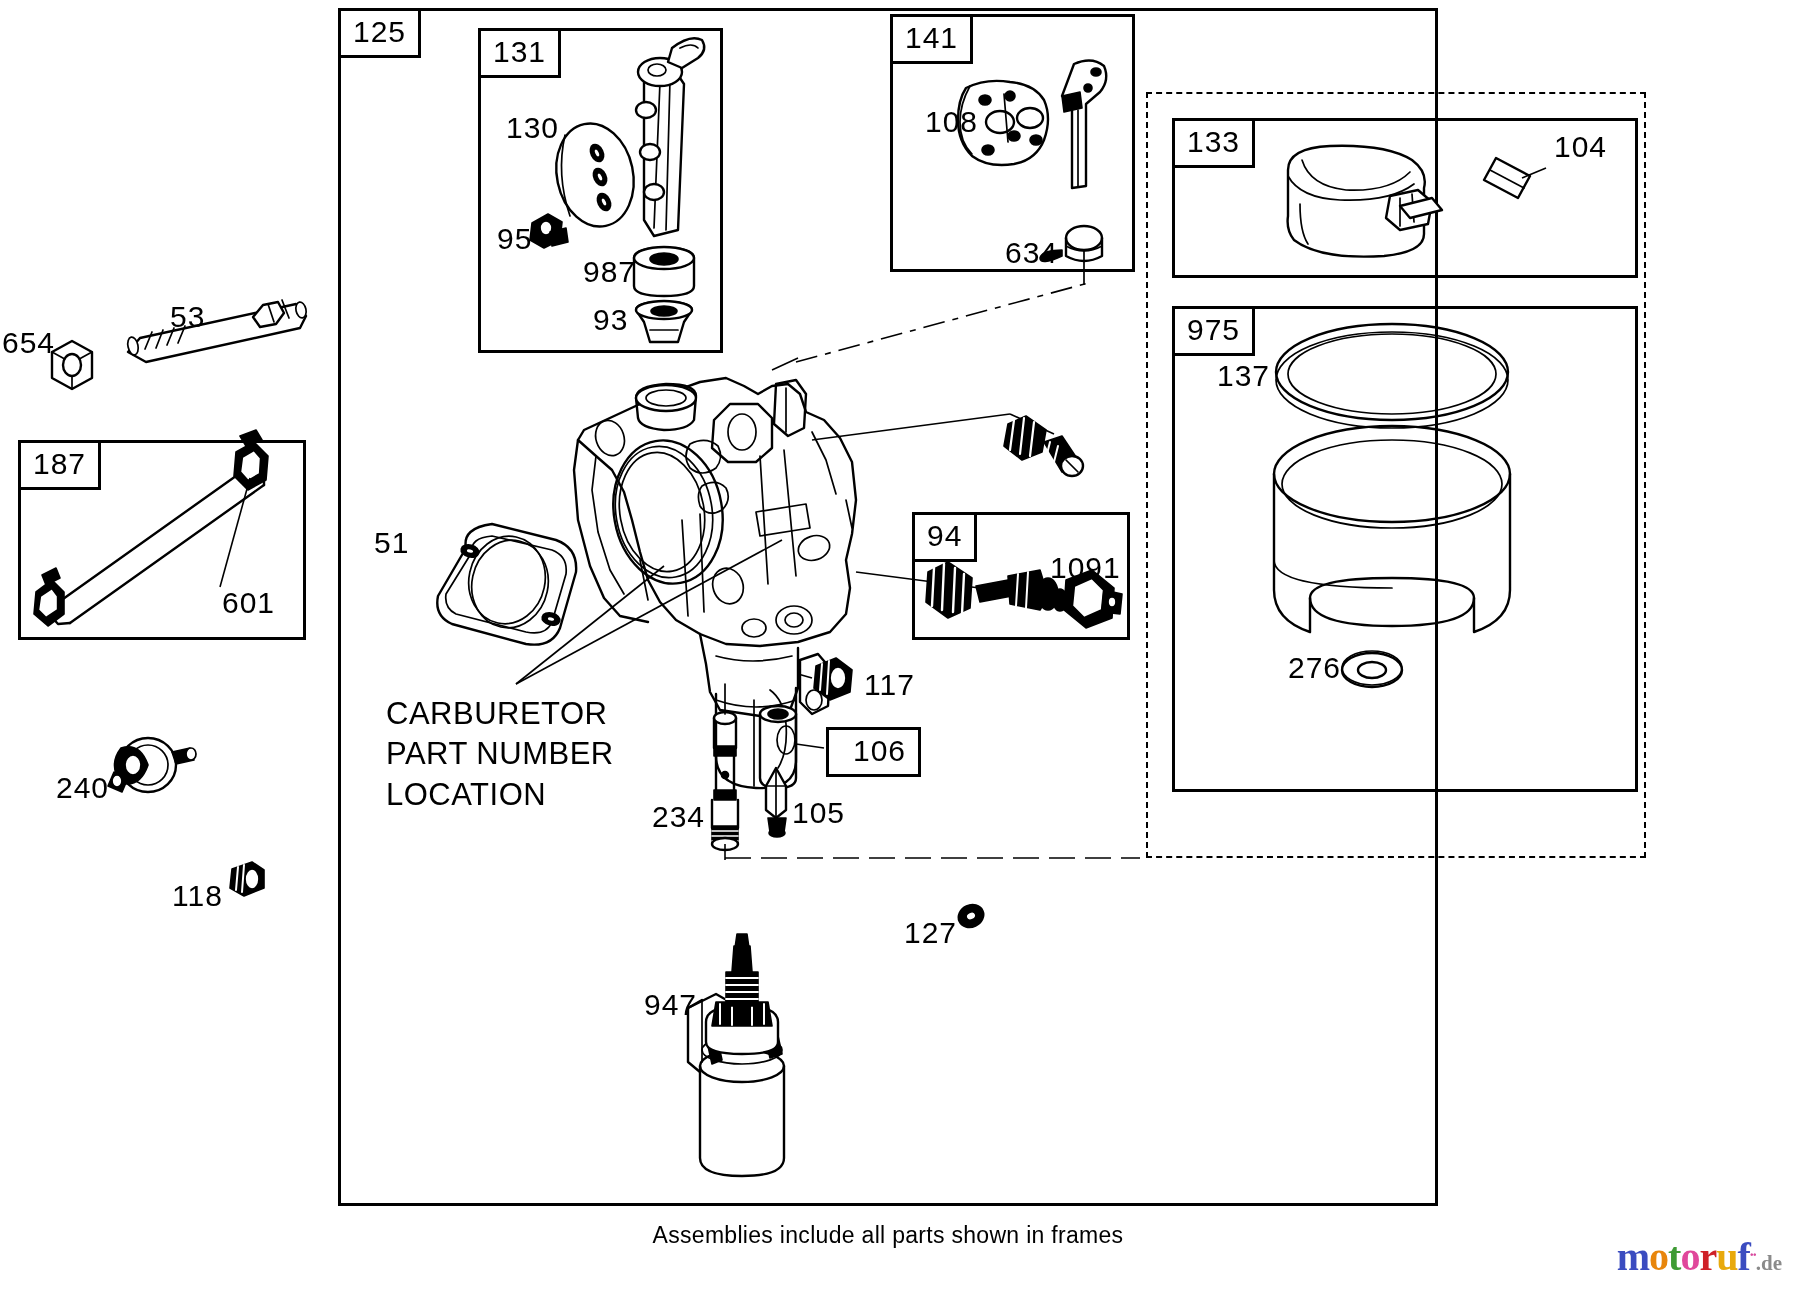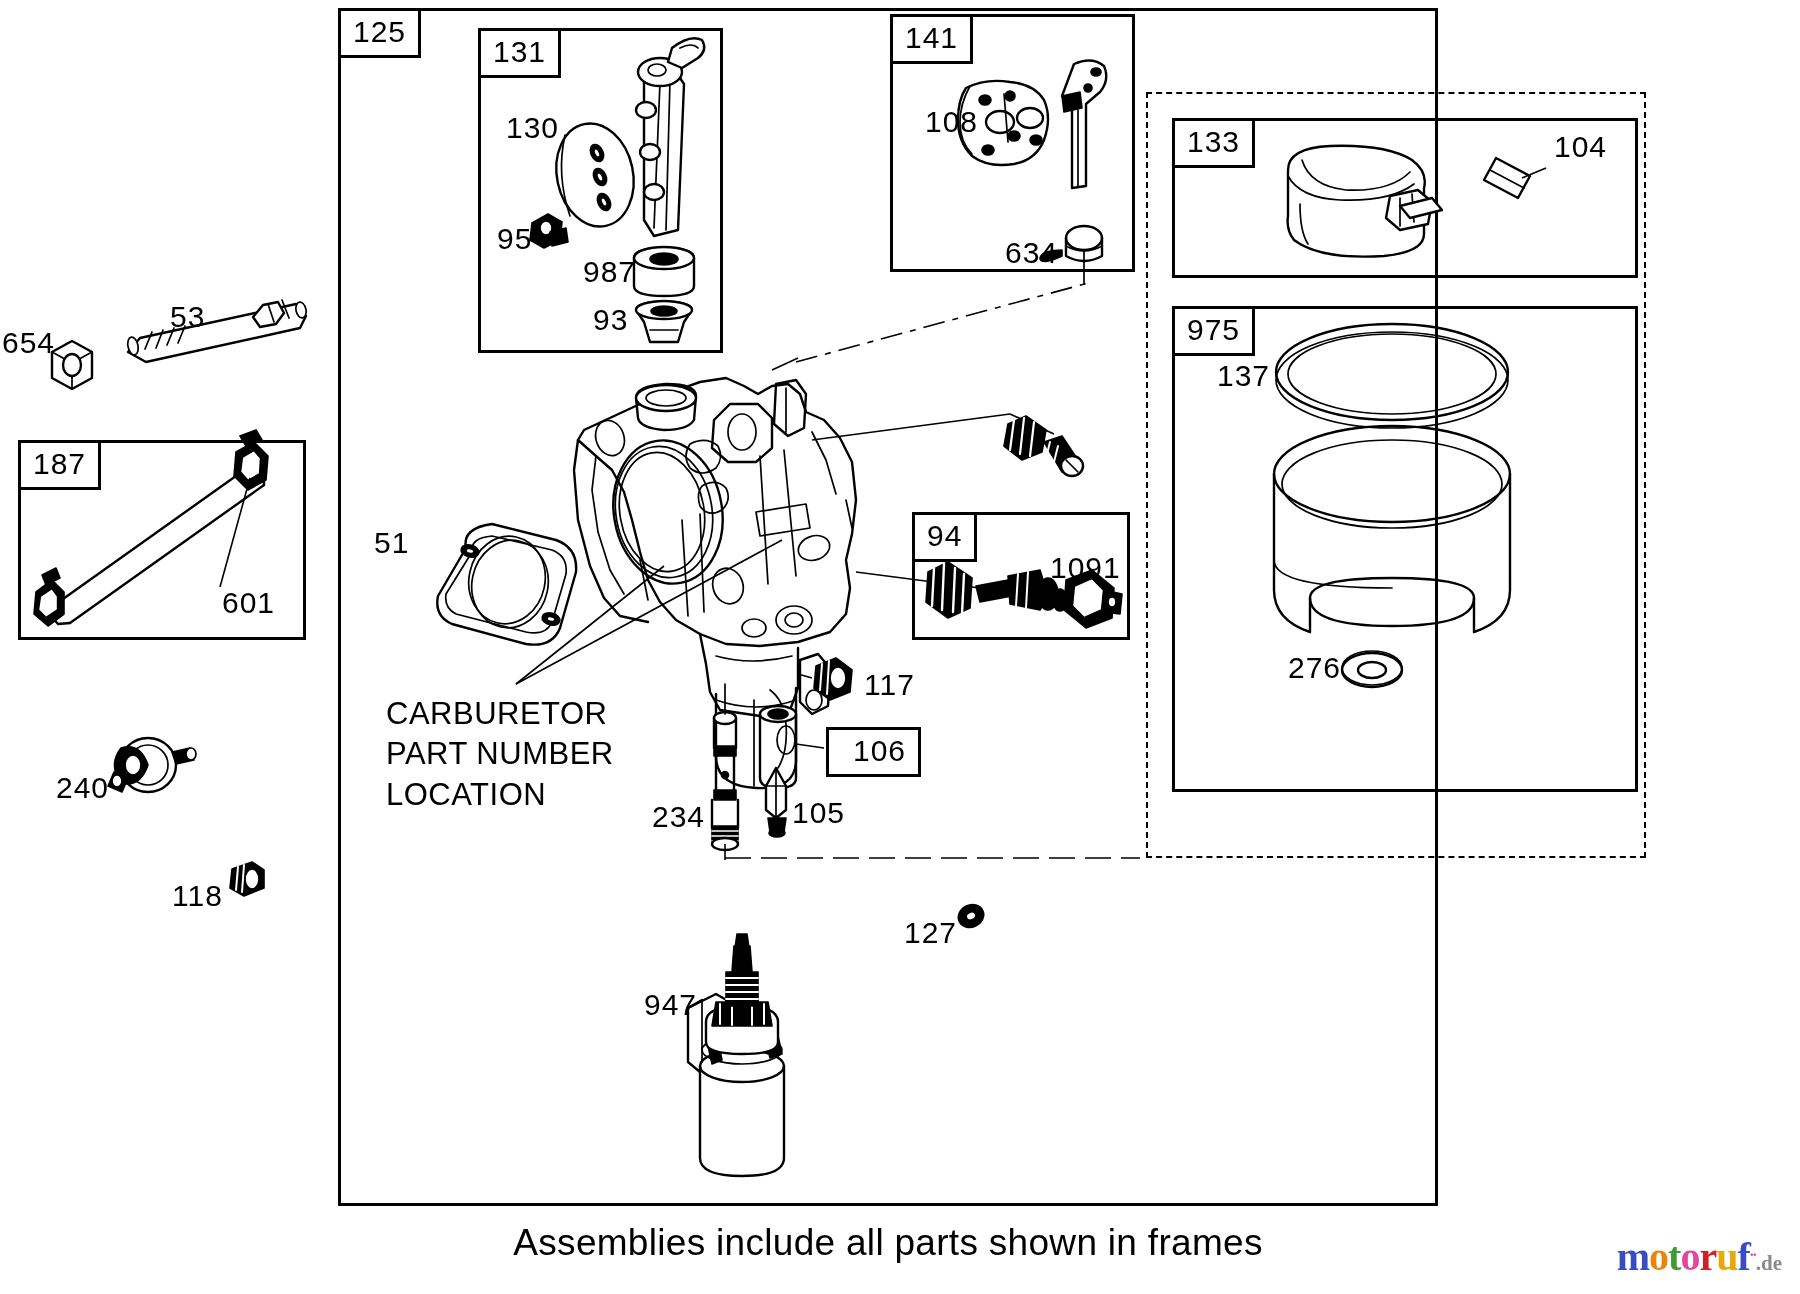--- a/index.html
+++ b/index.html
@@ -57,21 +57,21 @@
   .note{
     position:absolute;
     font-size:31px;
     line-height:1.3;
     letter-spacing:.5px;
     white-space:pre-line;
     z-index:6;
   }
   .caption{
     position:absolute;
-    font-size:37px;
+    font-size:23px;
     letter-spacing:.3px;
     text-align:center;
     z-index:6;
   }
   
   #art{
     position:absolute;
     left:0;top:0;
     width:1800px;height:1294px;
     pointer-events:none;

